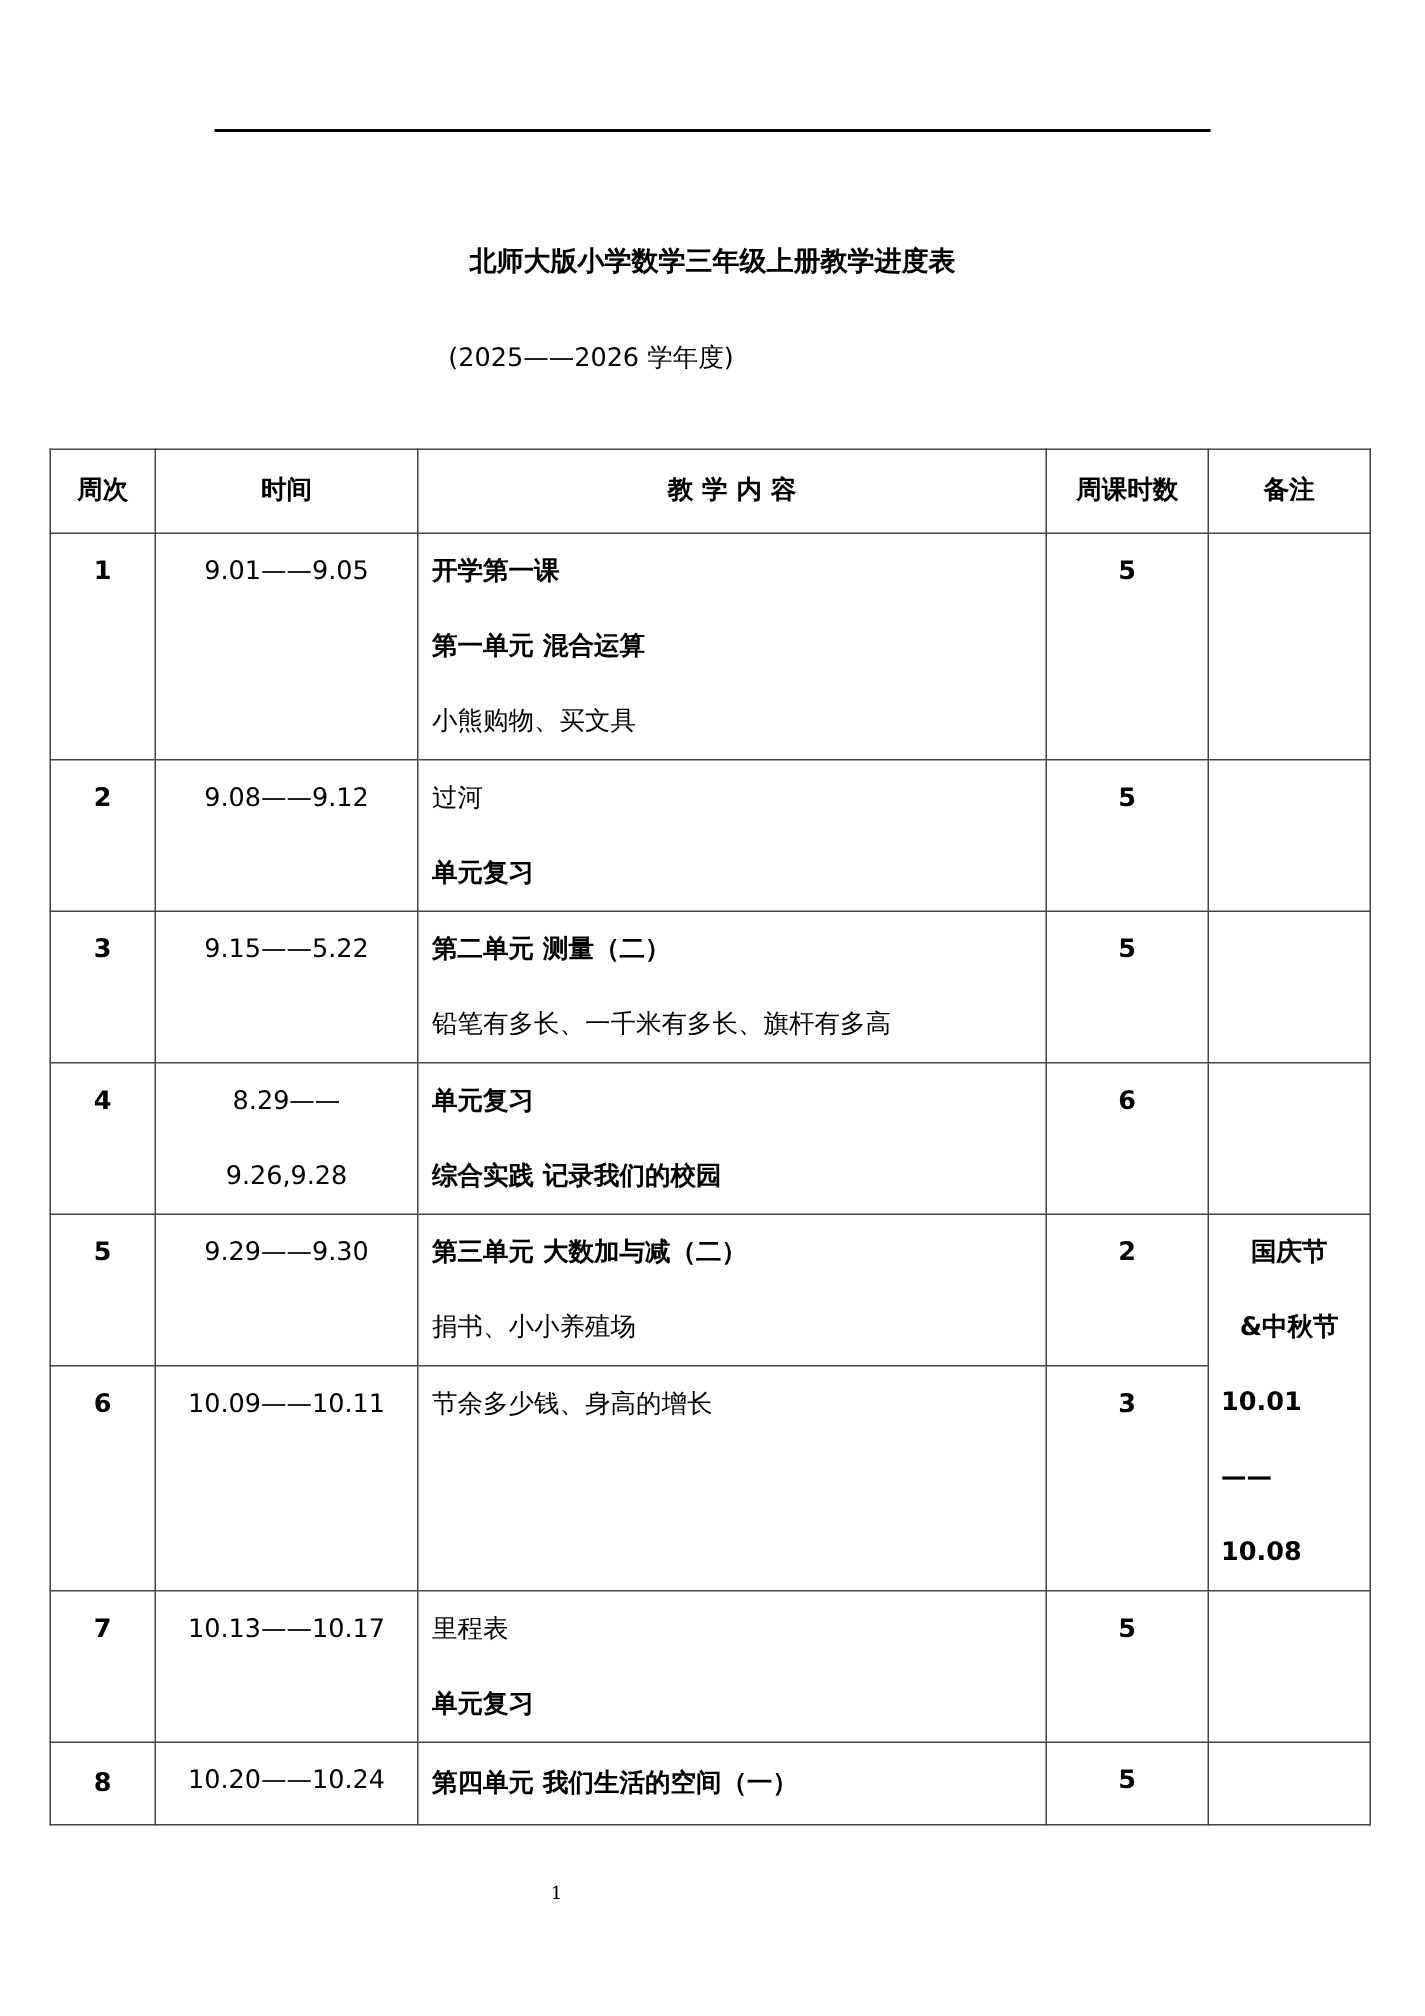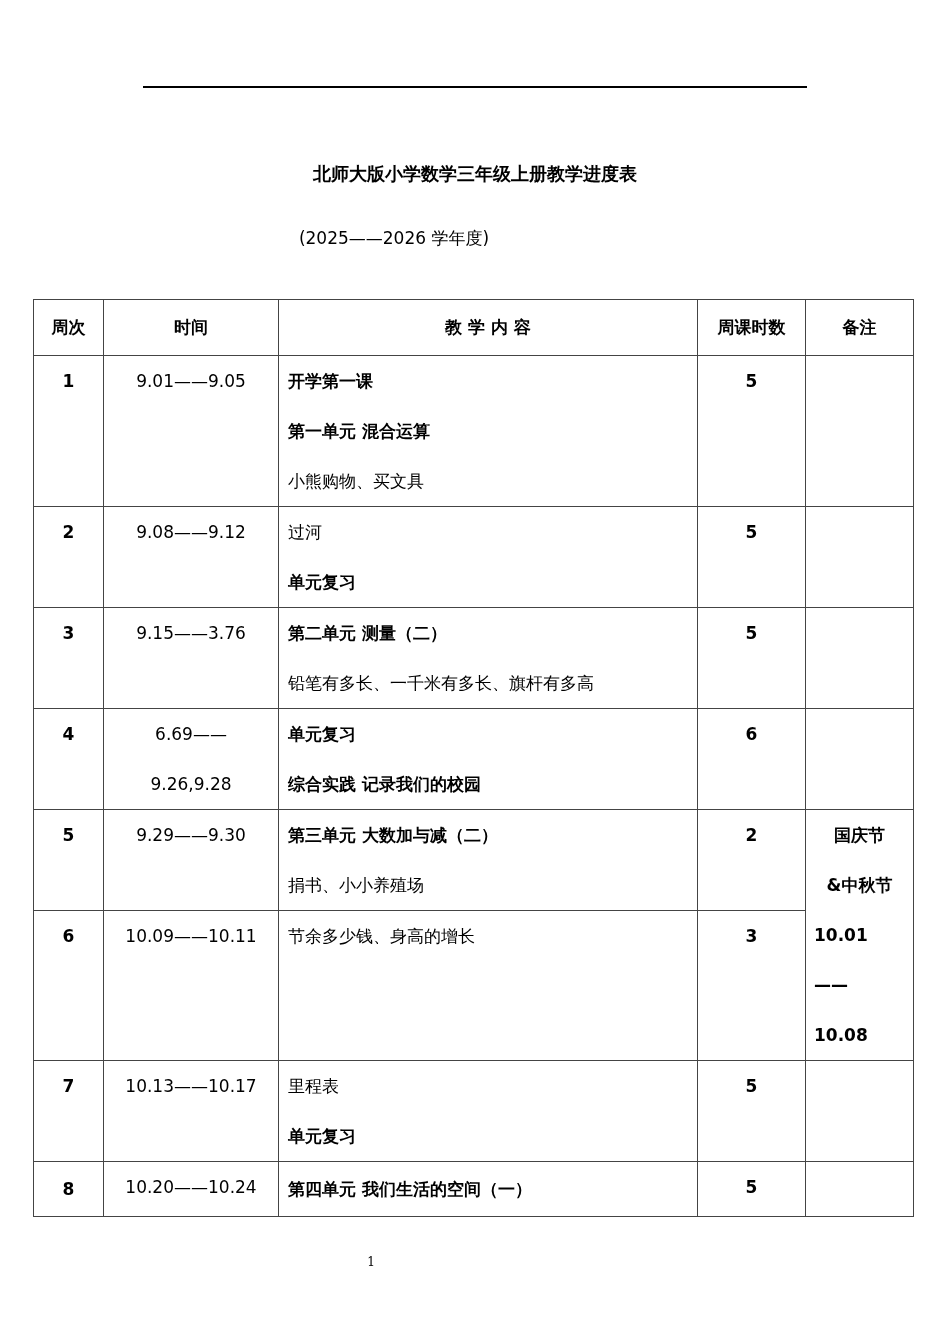--- a/index.html
+++ b/index.html
@@ -70,33 +70,33 @@
       <td class="content">
         <span class="line">过河</span>
         <span class="line b">单元复习</span>
       </td>
       <td class="hours">5</td>
       <td class="note"></td>
     </tr>
 
     <tr style="height:100px;">
       <td class="week">3</td>
-      <td class="time">9.15——3.76</td>
+      <td class="time">9.15——5.22</td>
       <td class="content">
         <span class="line b">第二单元 测量（二）</span>
         <span class="line">铅笔有多长、一千米有多长、旗杆有多高</span>
       </td>
       <td class="hours">5</td>
       <td class="note"></td>
     </tr>
 
     <tr style="height:100px;">
       <td class="week">4</td>
       <td class="time" style="vertical-align:top;">
-        <span class="time-stack">6.69——</span>
+        <span class="time-stack">8.29——</span>
         <span class="time-stack">9.26,9.28</span>
       </td>
       <td class="content">
         <span class="line b">单元复习</span>
         <span class="line b">综合实践 记录我们的校园</span>
       </td>
       <td class="hours">6</td>
       <td class="note"></td>
     </tr>
 

